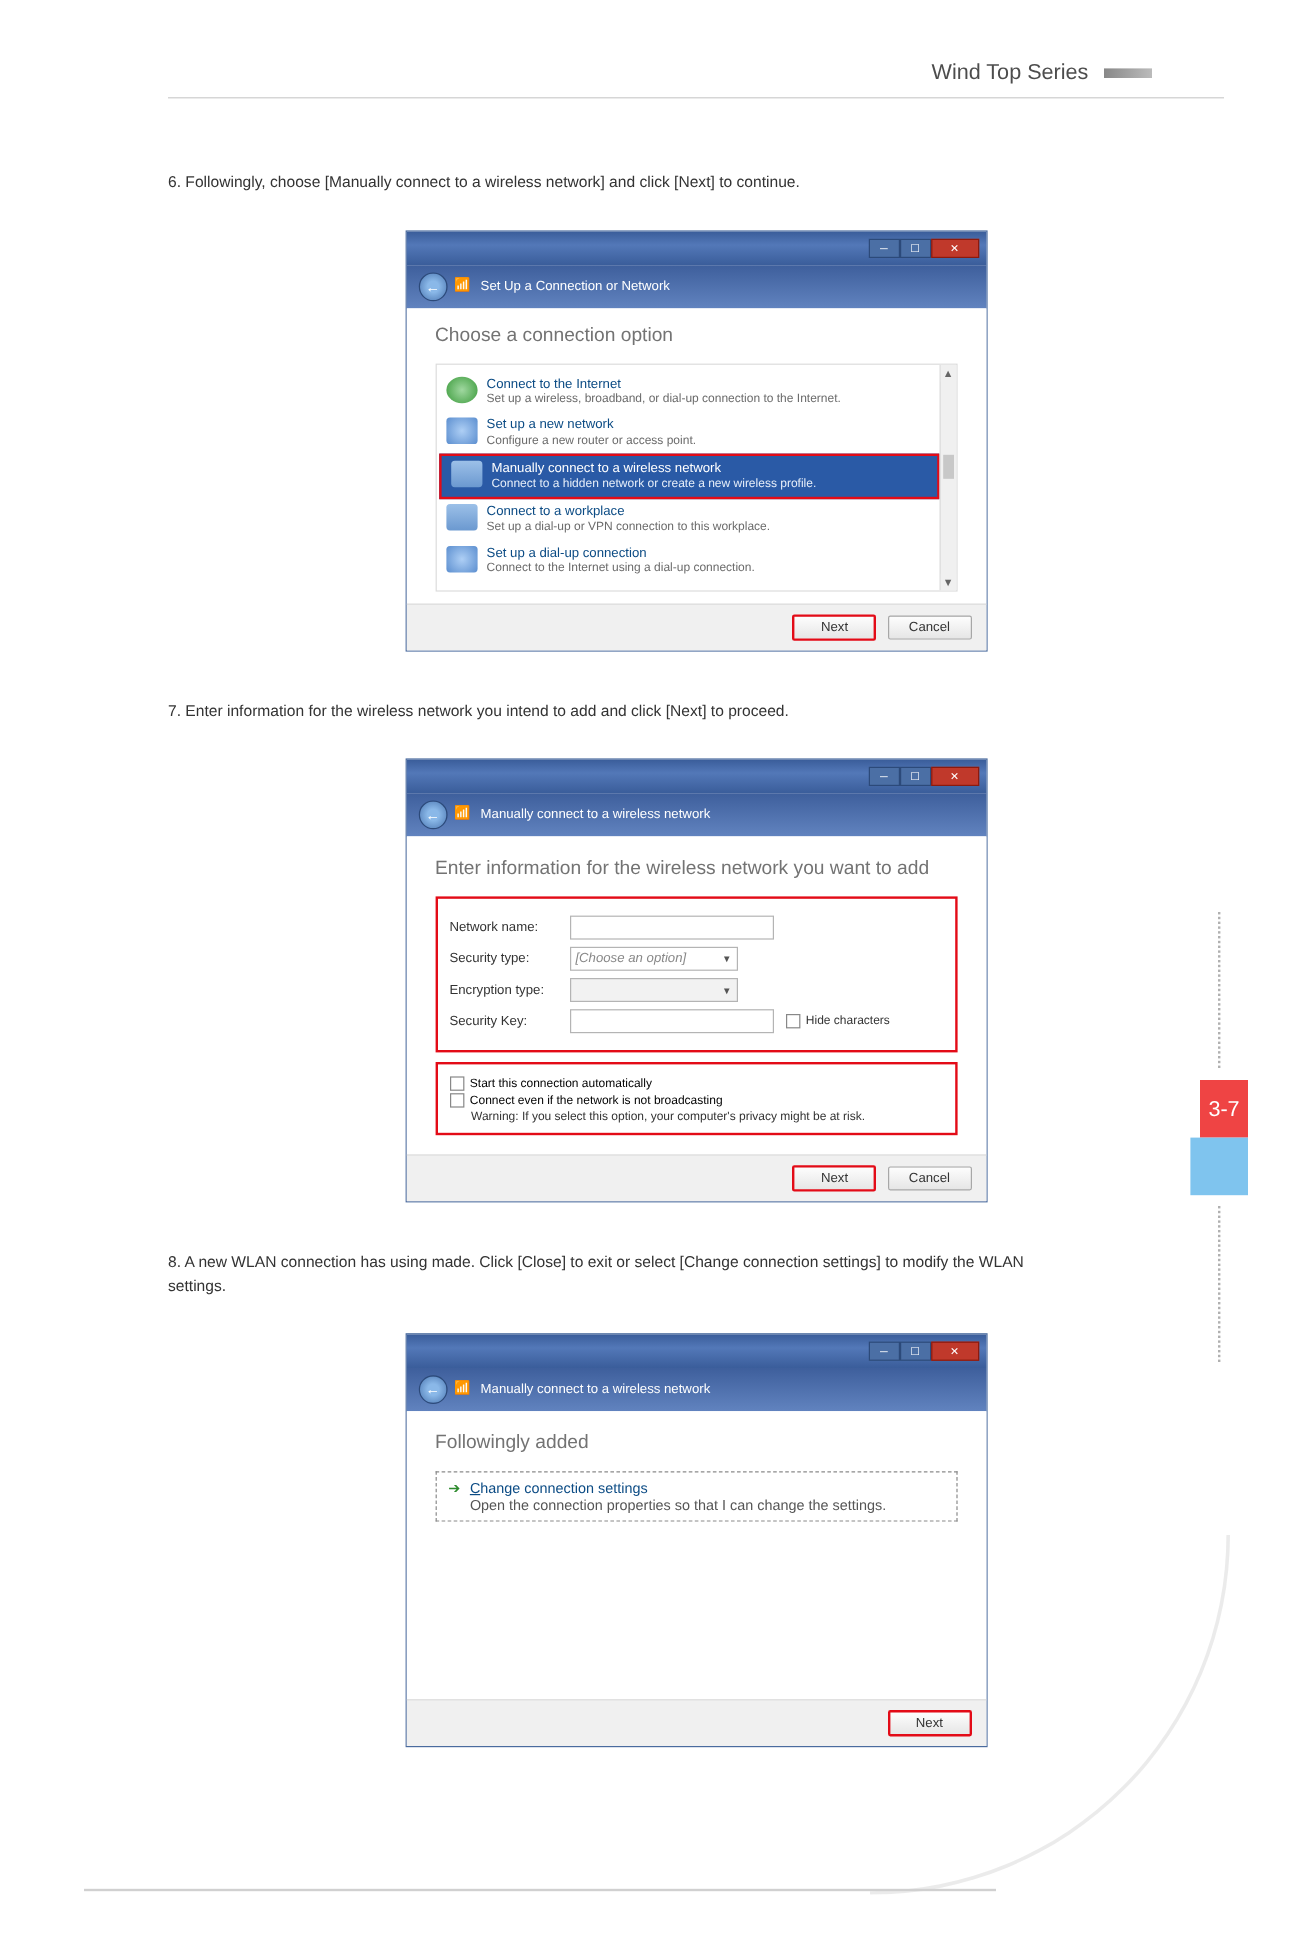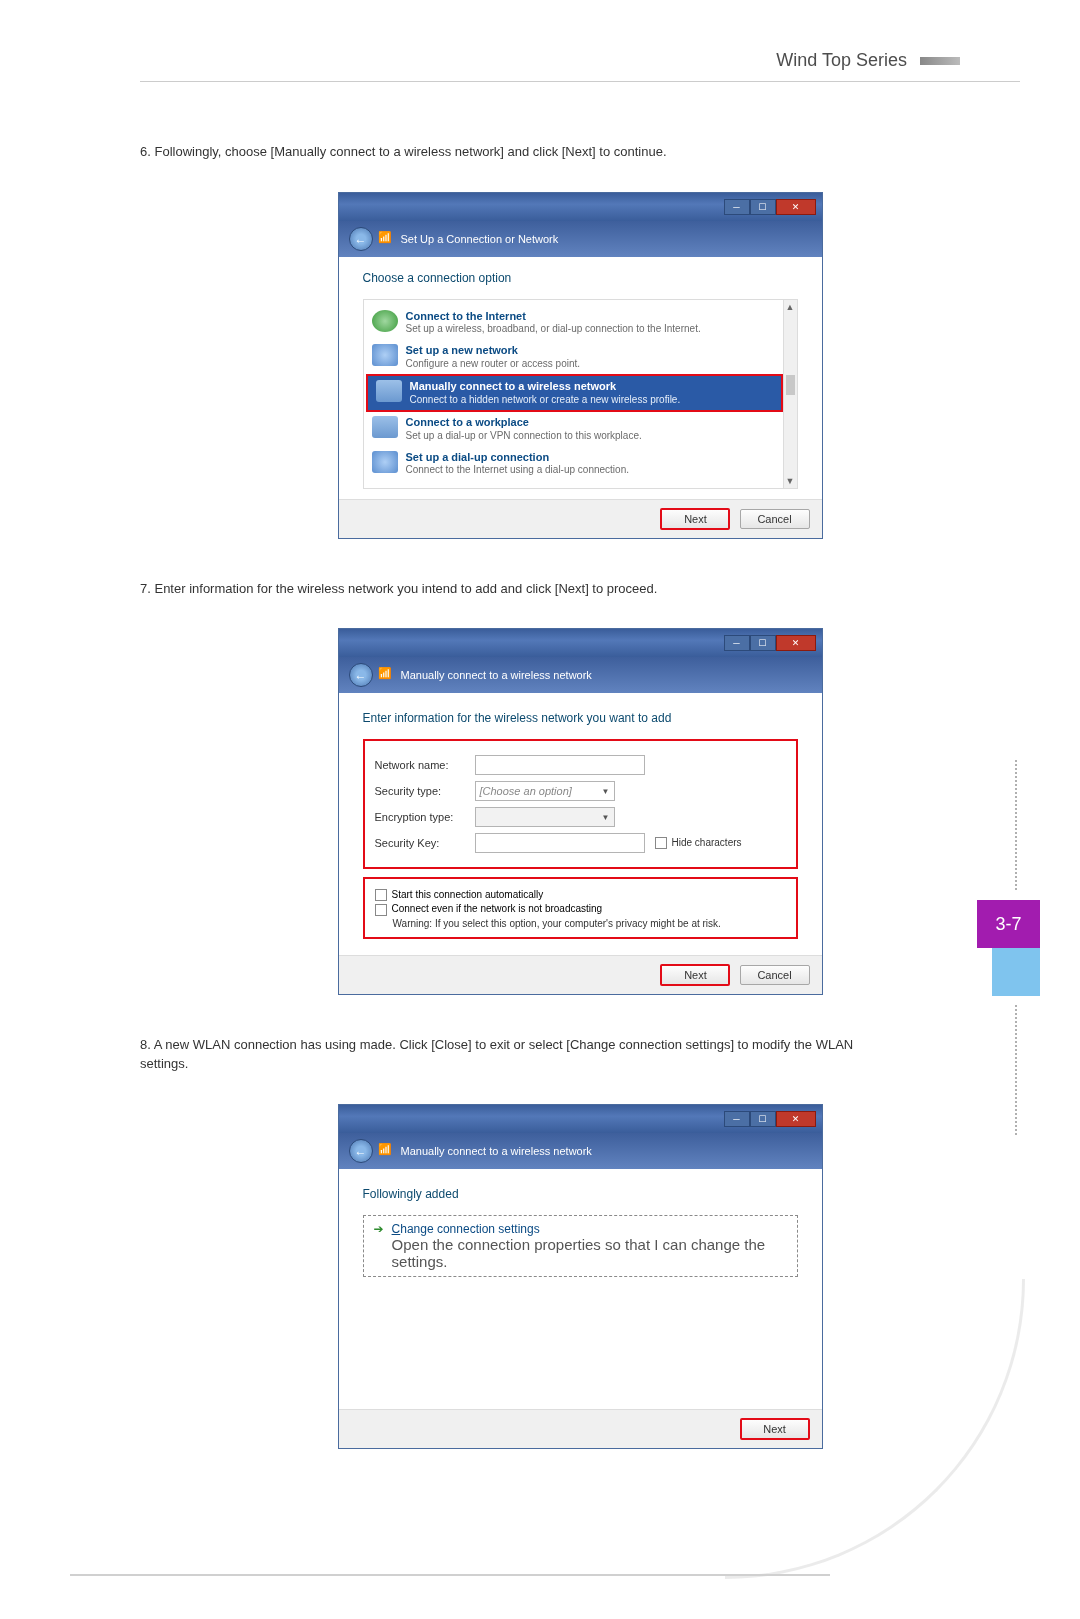--- a/index.html
+++ b/index.html
@@ -77,22 +77,22 @@
     display: flex;
     align-items: center;
     color: #fff;
   }
   .content-area {
     background: #fff;
     padding: 14px 24px 10px 24px;
     min-height: 200px;
   }
   .instruction {
-    color: #0c4a6e;
-    font-size: 12px;
+    color: #737373;
+    font-size: 16px;
     margin-bottom: 14px;
   }
   .option-list {
     border: 1px solid #dcdcdc;
     background: #fff;
     padding: 6px 0;
     height: 190px;
     overflow: hidden;
     position: relative;
   }
@@ -131,21 +131,21 @@
   }
   .opt .icon {
     width: 26px; height: 22px;
     flex-shrink: 0;
     background: radial-gradient(circle, #aecff5, #5b8ecf);
     border-radius: 3px;
   }
   .opt .icon.globe { background: radial-gradient(circle, #a0d8a0, #3a9a3a); border-radius: 50%; }
   .opt .icon.monitor { background: linear-gradient(#9cc0e8, #6b99d0); }
   .opt .txt { line-height: 1.25; }
-  .opt .title { color: #0b4b84; font-weight: bold; }
+  .opt .title { color: #0b4b84; font-weight: normal; }
   .opt.selected .title { color: #fff; }
   .opt .desc { color: #6b6b6b; font-size: 10px; }
   .opt.selected .desc { color: #e6eef9; }
   .button-row {
     background: #f0f0f0;
     border-top: 1px solid #ddd;
     padding: 8px 12px;
     text-align: right;
   }
   .btn {
@@ -192,28 +192,28 @@
     border: 1px dashed #8a8a8a;
     padding: 6px 10px;
     margin: 14px 0;
     display: flex;
     align-items: flex-start;
     gap: 8px;
   }
   .link-arrow { color: #2e8b2e; font-size: 12px; }
   .link-title { color: #0b4b84; font-size: 12px; }
   .link-title .u { text-decoration: underline; }
-  .link-desc { color: #555; font-size: 15px; }
+  .link-desc { color: #555; font-size: 12px; }
   .page-tab {
     position: absolute;
     right: 40px;
     top: 900px;
-    width: 63px;
+    width: 40px;
     height: 48px;
-    background: #a21caf;
+    background: #ef4444;
     color: #fff;
     display: flex;
     align-items: center;
     justify-content: center;
     font-size: 18px;
   }
   .page-tab-light {
     position: absolute;
     right: 40px;
     top: 948px;

